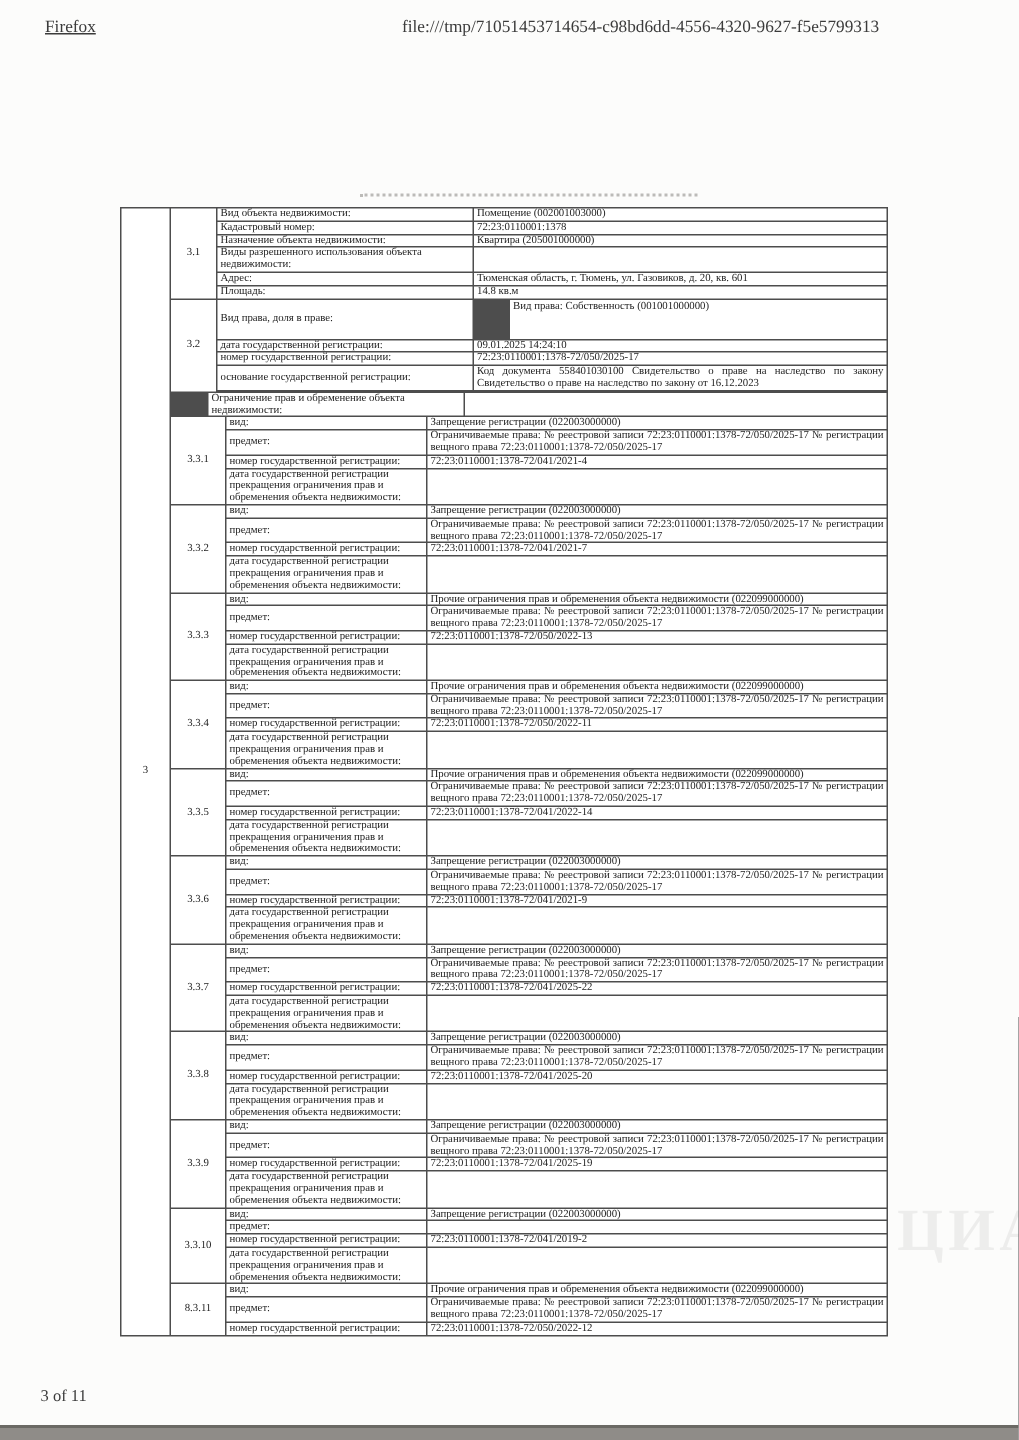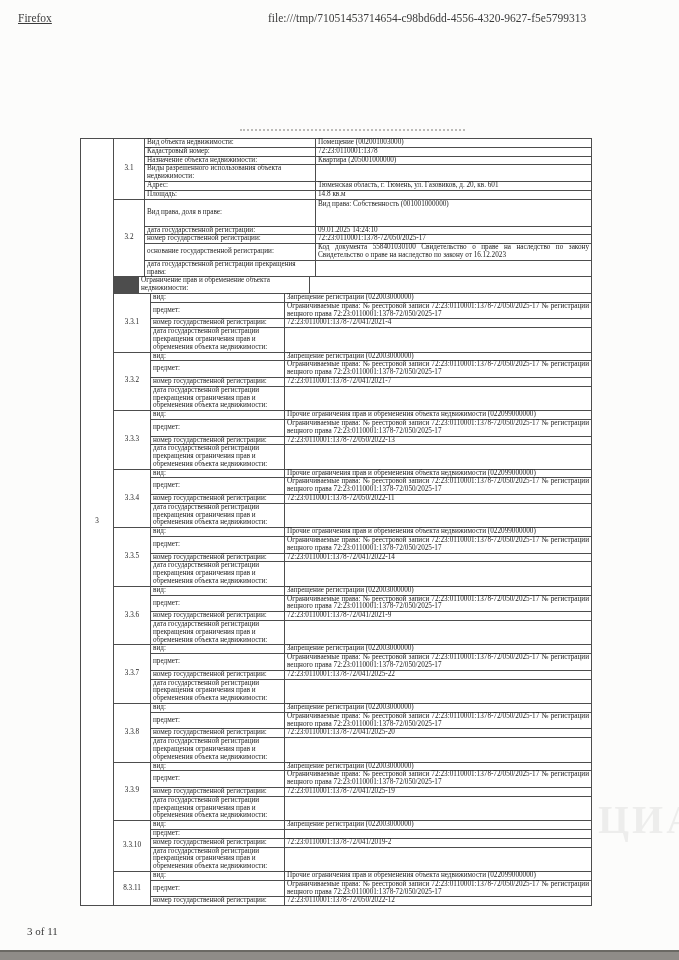--- a/index.html
+++ b/index.html
@@ -1,19 +1,19 @@
 <!DOCTYPE html>
 <html lang="ru"><head>
 <meta charset="utf-8">
 <style>
   html,body{margin:0;padding:0;}
   body{width:679px;height:960px;overflow:hidden;background:#fcfcfb;position:relative;
        font-family:"Liberation Serif","DejaVu Serif",serif;color:#2c2c2c;}
   .hdr{position:absolute;top:10px;left:0;width:679px;height:20px;font-size:11.5px;color:#3b3b3b;}
-  .hdr .app{position:absolute;left:18px;top:2px;text-decoration:underline;}
+  .hdr .app{position:absolute;left:30px;top:2px;text-decoration:underline;}
   .hdr .url{position:absolute;left:268px;top:2px;width:411px;white-space:nowrap;overflow:hidden;}
   .ftr{position:absolute;top:925px;left:0;width:673px;height:18px;font-size:11px;color:#3b3b3b;}
   .ftr .pg{position:absolute;left:27px;top:0;}
   .ftr .ts{position:absolute;left:585px;top:0;width:94px;white-space:nowrap;overflow:hidden;margin-top:24px;}
   .bottombar{position:absolute;left:0;top:950px;width:679px;height:10px;
              background:#8f8c88;border-top:2px solid #6b6964;}
   .remnant{position:absolute;left:240px;top:129px;width:225px;height:0;
            border-top:2px dotted #b2b0ad;opacity:.85;}
   .wm{position:absolute;left:598px;top:796px;font-size:40px;font-weight:bold;
       letter-spacing:3px;color:#000;opacity:.055;white-space:nowrap;}
@@ -27,21 +27,21 @@
   .main{flex:1;display:flex;flex-direction:column;gap:1px;}
   .block{display:flex;gap:1px;}
   .c2{width:30px;display:flex;align-items:center;justify-content:center;padding:0;}
   .rows{flex:1;display:flex;flex-direction:column;gap:1px;}
   .row{display:flex;gap:1px;flex:1;}
   .lbl{width:170px;display:flex;align-items:center;}
   .lblwide{width:170px;display:flex;align-items:center;margin-left:25px;}
   .val{flex:1;}
   .just{text-align:justify;}
   .tall{min-height:26px;}
-  .tall .val{padding-top:1px;}
+  .tall .val{padding-top:1px;margin-left:24px;}
   .sub{display:flex;gap:1px;}
   .c3{width:36px;display:flex;align-items:center;justify-content:center;padding:0;}
   .srows{flex:1;display:flex;flex-direction:column;gap:1px;}
   .slbl{width:133px;display:flex;align-items:center;}
 </style>
 </head>
 <body>
 
 <div class="hdr">
   <span class="app">Firefox</span>
@@ -95,21 +95,20 @@
           </div>
           <div class="row">
             <div class="cell lbl">номер государственной регистрации:</div>
             <div class="cell val">72:23:0110001:1378-72/050/2025-17</div>
           </div>
           <div class="row">
             <div class="cell lbl">основание государственной регистрации:</div>
             <div class="cell val just">Код документа 558401030100 Свидетельство о праве на наследство по закону Свидетельство о праве на наследство по закону от 16.12.2023</div>
           </div>
           <div class="row">
-            <div class="cell lbl">дата государственной регистрации прекращения права:</div>
             <div class="cell val"></div>
           </div>
         </div>
       </div>
       <div class="block">
         <div class="rows">
           <div class="row">
             <div class="cell lblwide">Ограничение прав и обременение объекта недвижимости:</div>
             <div class="cell val"></div>
           </div>

